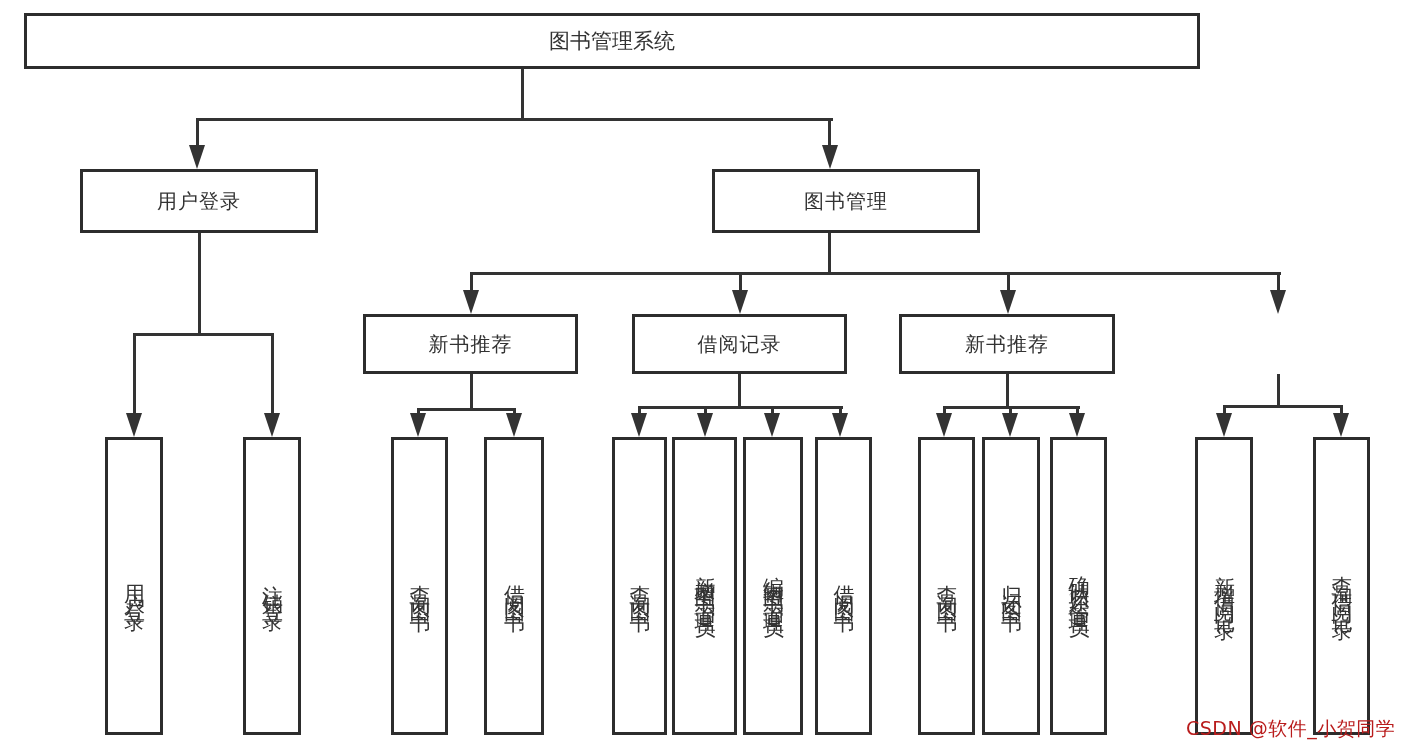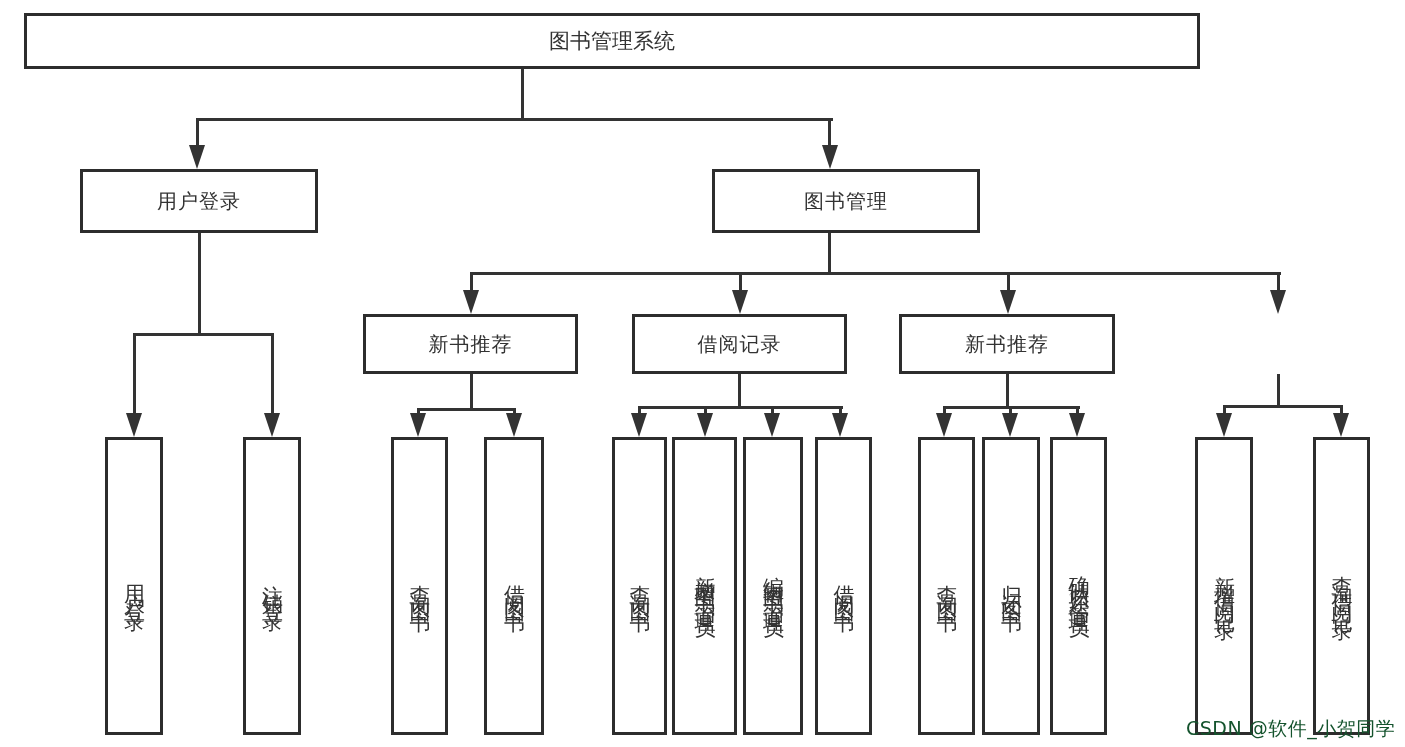--- a/index.html
+++ b/index.html
@@ -16,21 +16,21 @@
   .leaf{font-size:21px;}
   .leaf span{writing-mode:vertical-rl;text-orientation:mixed;letter-spacing:9px;line-height:1;}
   .leaf.tight span{letter-spacing:6px;}
   .line{position:absolute;background:#333;}
   .arrow{
     position:absolute;width:0;height:0;
     border-left:8px solid transparent;border-right:8px solid transparent;
     border-top:24px solid #333;
   }
   .watermark{
-    position:absolute;left:1186px;top:716px;font-size:19px;color:#14532d;
+    position:absolute;left:1186px;top:716px;font-size:19px;color:#b91c1c;
     letter-spacing:0.5px;white-space:nowrap;z-index:5;
   }
 </style>
 </head>
 <body>
 
 <div class="canvas">
 
   <div class="node root-node" style="left:24px;top:13px;width:1176px;height:56px">
     <span>图书管理系统</span>

